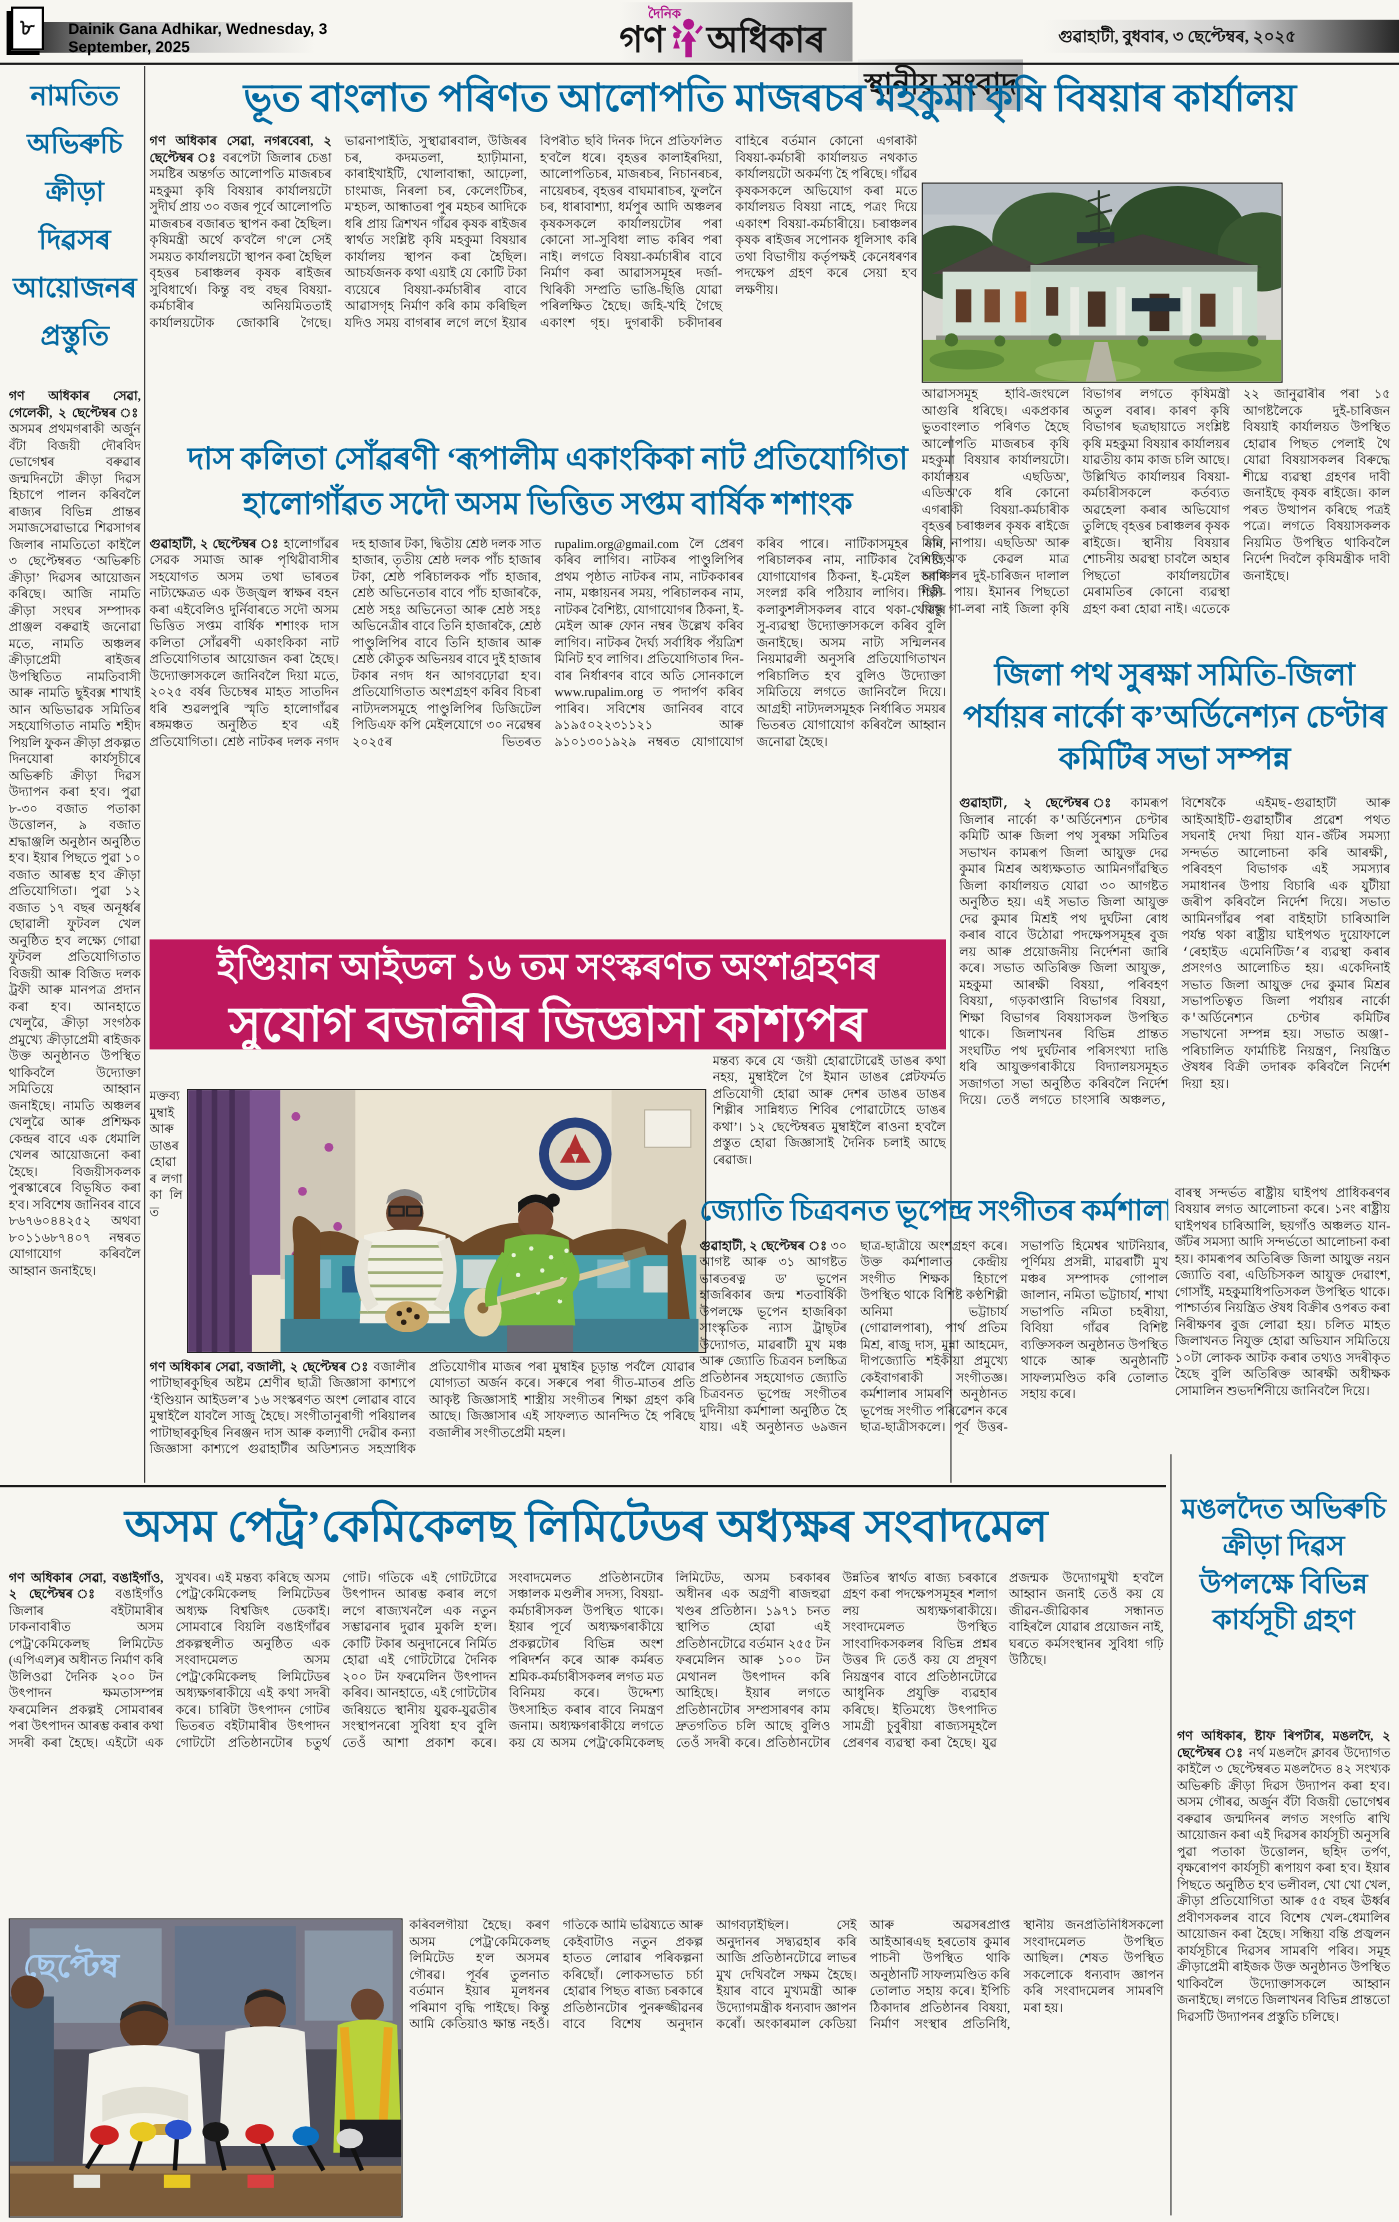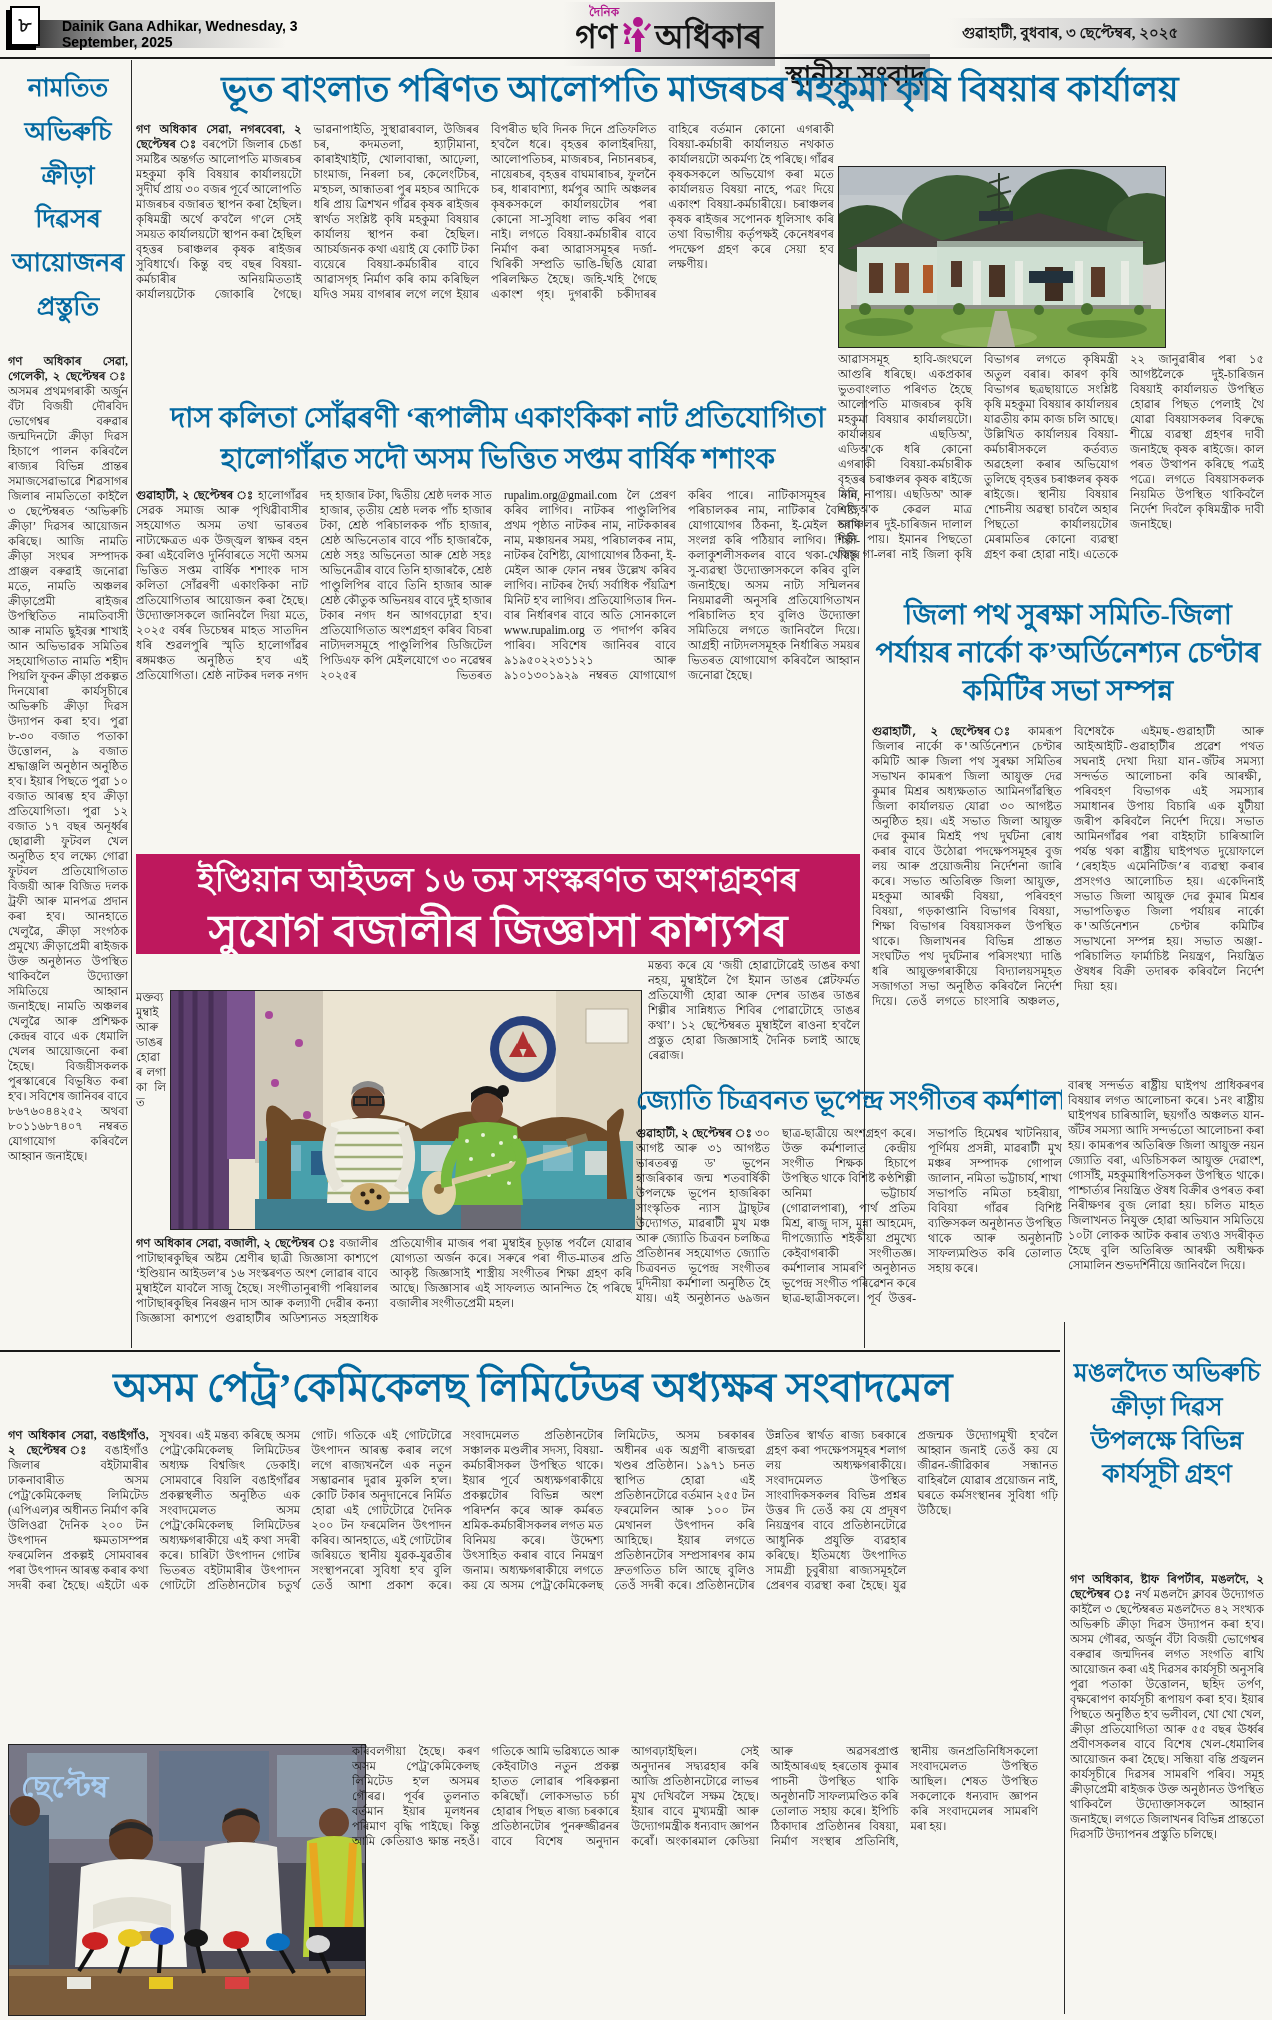--- a/index.html
+++ b/index.html
@@ -19,21 +19,21 @@
   .hrule{height:1.5px;background:#1a1a1a;}
   .photo{border:1px solid #222;background:#d8d8d2;overflow:hidden;}
   .banner-black{background:#be185d;color:#fcfcfc;text-align:center;font-weight:bold;overflow:hidden;}
   
   .mast-en{background:linear-gradient(90deg,#2e2e2e 0%,#bdbdbd 28%,#f7f6f1 75%);
            font-family:"Liberation Sans",sans-serif;font-weight:bold;font-size:14px;
            display:flex;align-items:center;padding-left:34px;color:#000;}
   .mast-pageno{background:#fff;border:2px solid #000;box-shadow:-4px 4px 0 #000;
            font-weight:bold;font-size:20px;display:flex;align-items:center;justify-content:center;}
   .mast-logo{background:linear-gradient(90deg,#f7f6f1 0%,#c9c9c9 60%,#9e9e9e 100%);
-           display:flex;align-items:flex-end;justify-content:center;gap:4px;padding-bottom:12px;}
+           display:flex;align-items:flex-end;gap:4px;padding-bottom:2px;}
   .mast-logo .big{font-size:33px;font-weight:bold;line-height:1;}
   .mast-logo .pre{position:absolute;top:1px;left:26px;font-size:12px;font-weight:bold;}
   .mast-section{background:linear-gradient(90deg,#efefec 0%,#b5b5b5 100%);
            font-size:27px;font-weight:bold;display:flex;align-items:center;justify-content:center;margin-top:48px;}
   .mast-date{background:linear-gradient(90deg,#f7f6f1 0%,#cfcfcf 55%,#1c1c1c 100%);
            font-size:15px;font-weight:bold;display:flex;align-items:center;padding-left:14px;}
 </style>
 </head>
 <body>
 
@@ -321,21 +321,21 @@
         <ellipse cx="227" cy="195" rx="13" ry="9" fill="#cc2222"></ellipse>
         <ellipse cx="269" cy="197" rx="12" ry="9" fill="#0a70c0"></ellipse>
         <ellipse cx="309" cy="199" rx="12" ry="9" fill="#d8d8d8"></ellipse>
       </g>
       <rect x="58" y="232" width="24" height="12" fill="#e8e8e0"></rect>
       <rect x="140" y="232" width="24" height="12" fill="#e8c822"></rect>
       <rect x="216" y="232" width="24" height="12" fill="#d84040"></rect>
     </svg>
   </div>
 
-  <div class="abs body-text cols-5" style="left:352px;top:1744px;width:686px;height:270px;">
+  <div class="abs body-text cols-5" style="left:372px;top:1744px;width:686px;height:270px;">
     <span>কৰিবলগীয়া হৈছে। কৰণ অসম পেট্ৰ'কেমিকেলছ লিমিটেড হ'ল অসমৰ গৌৰৱ। পূৰ্বৰ তুলনাত বৰ্তমান ইয়াৰ মূলধনৰ পৰিমাণ বৃদ্ধি পাইছে। কিন্তু আমি কেতিয়াও ক্ষান্ত নহওঁ। গতিকে আমি ভৱিষ্যতে আৰু কেইবাটাও নতুন প্ৰকল্প হাতত লোৱাৰ পৰিকল্পনা কৰিছোঁ। লোকসভাত চৰ্চা হোৱাৰ পিছত ৰাজ্য চৰকাৰে প্ৰতিষ্ঠানটোৰ পুনৰুজ্জীৱনৰ বাবে বিশেষ অনুদান আগবঢ়াইছিল। সেই অনুদানৰ সদ্ব্যৱহাৰ কৰি আজি প্ৰতিষ্ঠানটোৱে লাভৰ মুখ দেখিবলৈ সক্ষম হৈছে। ইয়াৰ বাবে মুখ্যমন্ত্ৰী আৰু উদ্যোগমন্ত্ৰীক ধন্যবাদ জ্ঞাপন কৰোঁ। অংকাৰমাল কেডিয়া আৰু অৱসৰপ্ৰাপ্ত আইআৰএছ হৰতোষ কুমাৰ পাচনী উপস্থিত থাকি অনুষ্ঠানটি সাফল্যমণ্ডিত কৰি তোলাত সহায় কৰে। ইপিচি ঠিকাদাৰ প্ৰতিষ্ঠানৰ বিষয়া, নিৰ্মাণ সংস্থাৰ প্ৰতিনিধি, স্থানীয় জনপ্ৰতিনিধিসকলো সংবাদমেলত উপস্থিত আছিল। শেষত উপস্থিত সকলোকে ধন্যবাদ জ্ঞাপন কৰি সংবাদমেলৰ সামৰণি মৰা হয়।</span>
   </div>
 
   <div class="abs headline" style="left:1070px;top:1356px;width:194px;height:206px;font-size:25px;line-height:1.35;">মঙলদৈত অভিৰুচি ক্ৰীড়া দিৱস উপলক্ষে বিভিন্ন কাৰ্যসূচী গ্ৰহণ</div>
   <div class="abs body-text" style="left:1070px;top:1572px;width:194px;height:440px;">
     <span class="byline">গণ অধিকাৰ, ষ্টাফ ৰিপৰ্টাৰ, মঙলদৈ, ২ ছেপ্টেম্বৰ ঃ</span>
     <span>নৰ্থ মঙলদৈ ক্লাবৰ উদ্যোগত কাইলৈ ৩ ছেপ্টেম্বৰত মঙলদৈত ৪২ সংখ্যক অভিৰুচি ক্ৰীড়া দিৱস উদ্যাপন কৰা হ'ব। অসম গৌৰৱ, অৰ্জুন বঁটা বিজয়ী ভোগেশ্বৰ বৰুৱাৰ জন্মদিনৰ লগত সংগতি ৰাখি আয়োজন কৰা এই দিৱসৰ কাৰ্যসূচী অনুসৰি পুৱা পতাকা উত্তোলন, ছহিদ তৰ্পণ, বৃক্ষৰোপণ কাৰ্যসূচী ৰূপায়ণ কৰা হ'ব। ইয়াৰ পিছতে অনুষ্ঠিত হ'ব ভলীবল, খো খো খেল, ক্ৰীড়া প্ৰতিযোগিতা আৰু ৫৫ বছৰ ঊৰ্ধ্বৰ প্ৰবীণসকলৰ বাবে বিশেষ খেল-ধেমালিৰ আয়োজন কৰা হৈছে। সন্ধিয়া বন্তি প্ৰজ্বলন কাৰ্যসূচীৰে দিৱসৰ সামৰণি পৰিব। সমূহ ক্ৰীড়াপ্ৰেমী ৰাইজক উক্ত অনুষ্ঠানত উপস্থিত থাকিবলৈ উদ্যোক্তাসকলে আহ্বান জনাইছে। লগতে জিলাখনৰ বিভিন্ন প্ৰান্ততো দিৱসটি উদ্যাপনৰ প্ৰস্তুতি চলিছে।</span>
   </div>
 
 </div>

